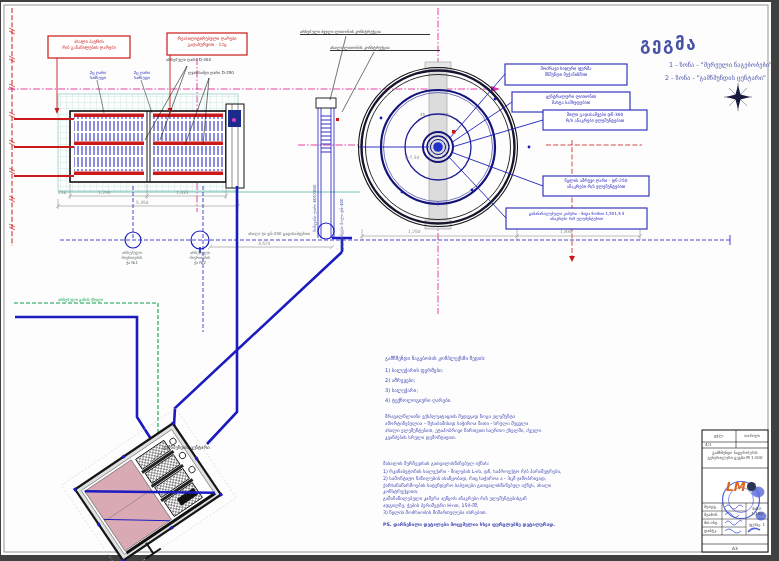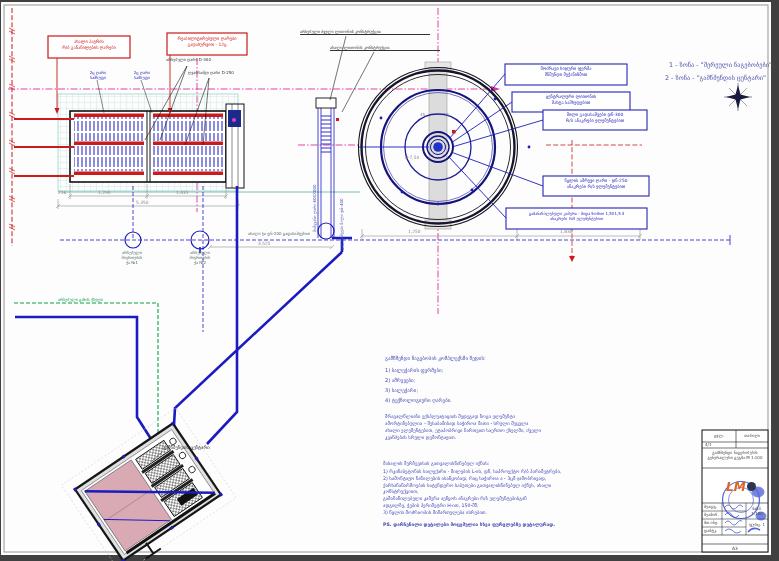--- a/index.html
+++ b/index.html
@@ -269,20 +269,21 @@
       <g stroke="var(--stamp_blue)" fill="none" opacity="0.8">
         <circle cx="741" cy="500" r="18.5" stroke-width="1.2"></circle>
         <circle cx="741" cy="500" r="12.5" stroke-width="0.7"></circle>
         <ellipse cx="758" cy="492" rx="6" ry="5" fill="var(--stamp_blue)" opacity="0.8"></ellipse>
         <ellipse cx="761" cy="516" rx="5" ry="4" fill="var(--stamp_blue)" opacity="0.8"></ellipse>
         <path d="M748,532 q5,-6 12,-2" stroke-width="1.6"></path>
       </g>
     </g>
   </svg>
 
+  <div class="txt title" style="left:640px;top:34px;width:128px;color:#4a52a8;">გეგმა</div>
   <div class="txt t6 r" style="left:590px;top:61px;width:182px;color:#4a52a8;">1 - ზონა - "შერეული ნაგებობები"</div>
   <div class="txt t6 r" style="left:590px;top:74px;width:176px;color:#4a52a8;">2 - ზონა - "გამწმენდის ცენტარი"</div>
 
   <div class="txt t4 c pre redtx" style="left:49px;top:39px;width:80px;">ახალი ჰაერის
 რ/ბ განაწილების ღარები</div>
   <div class="txt t4 c pre redtx" style="left:168px;top:36px;width:78px;">რეაბილიტირებული ღარები
 გადახურვით - 12ც</div>
 
   <div class="txt t3" style="left:300px;top:29px;width:130px;border-bottom:0.5px solid #333;">არსებული ძველი ლითონის კონსტრუქცია</div>
   <div class="txt t3" style="left:330px;top:45px;width:110px;border-bottom:0.5px solid #333;">ახალი ლითონის კონსტრუქცია</div>

